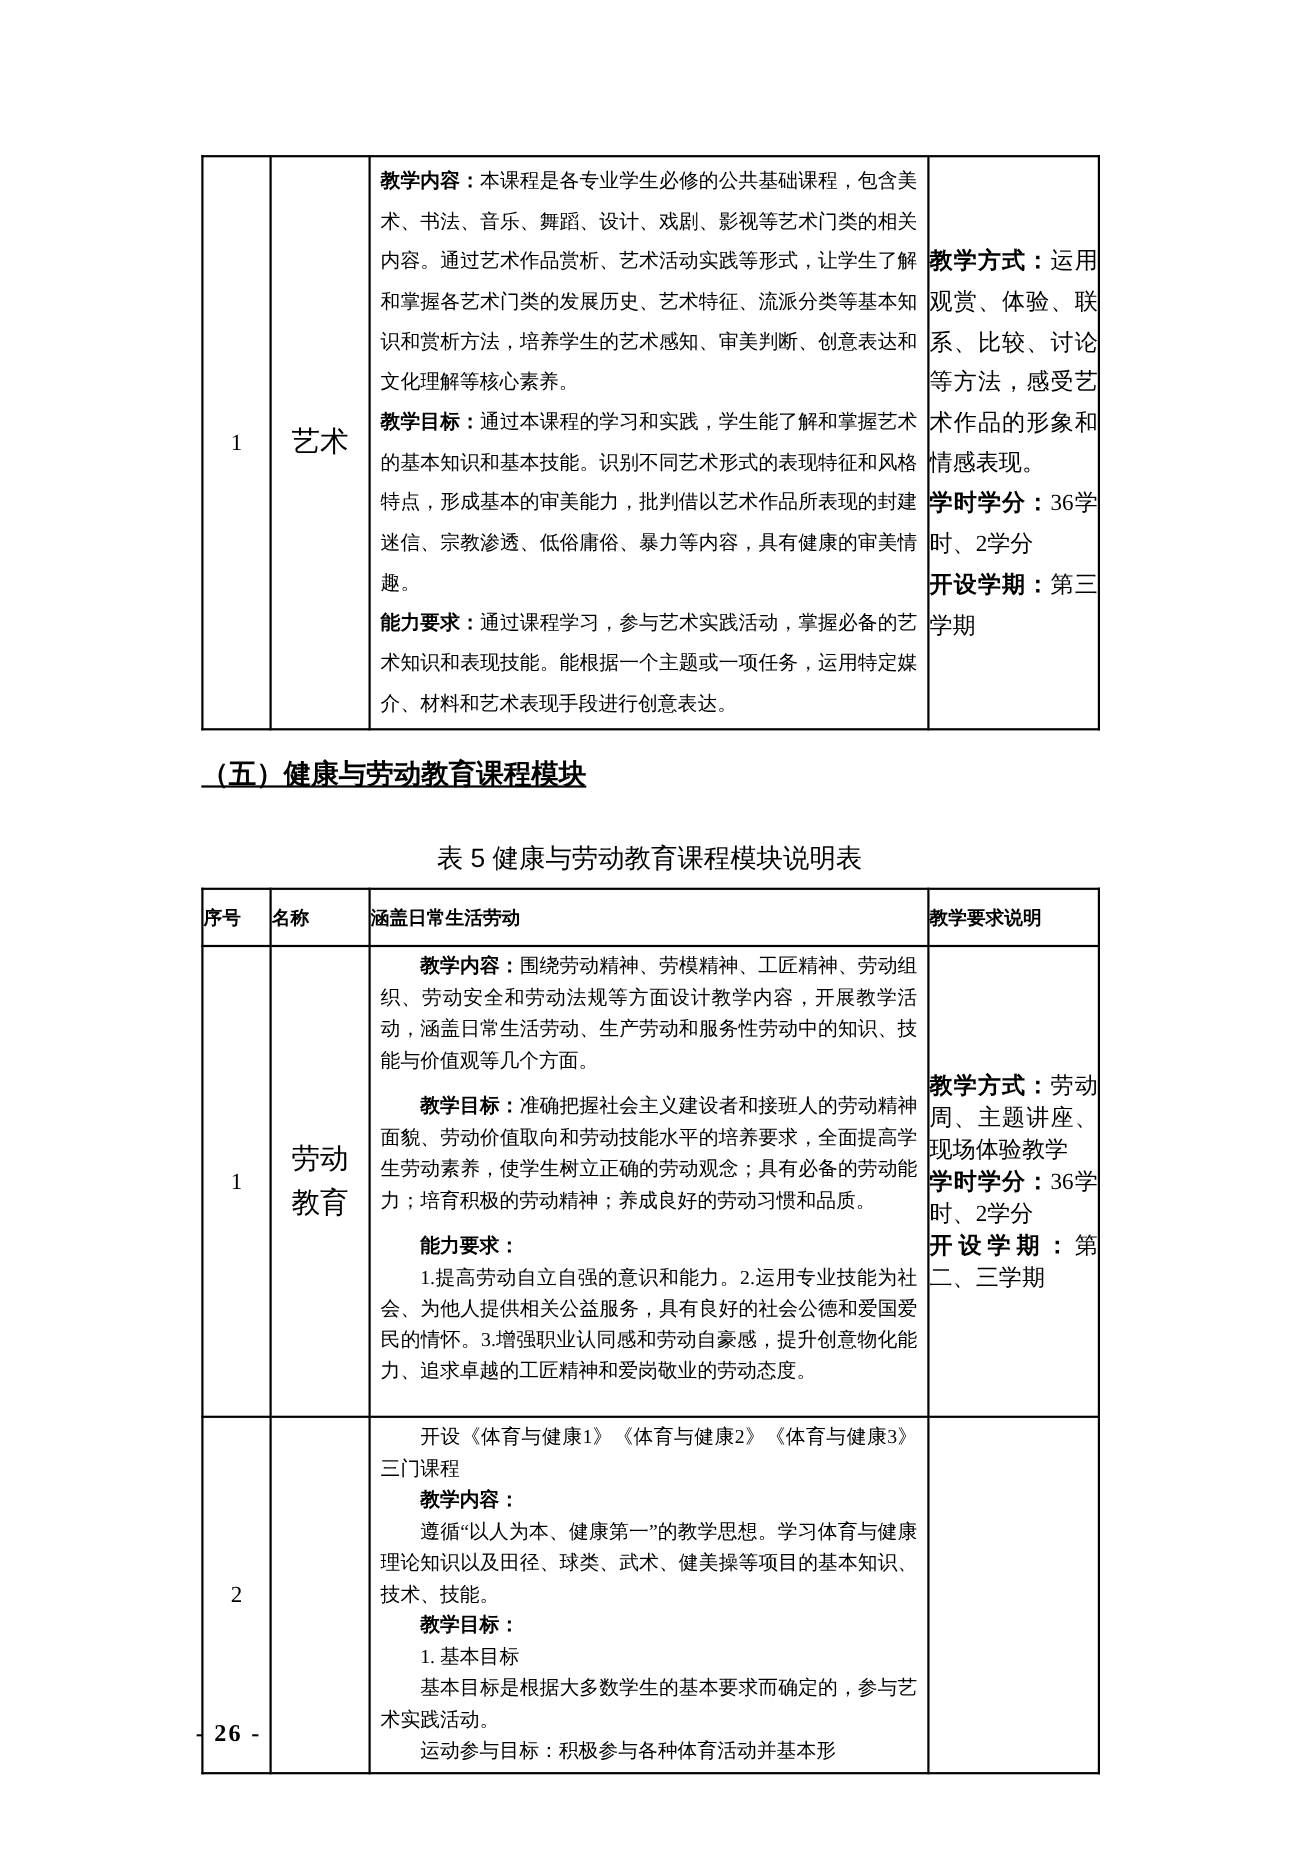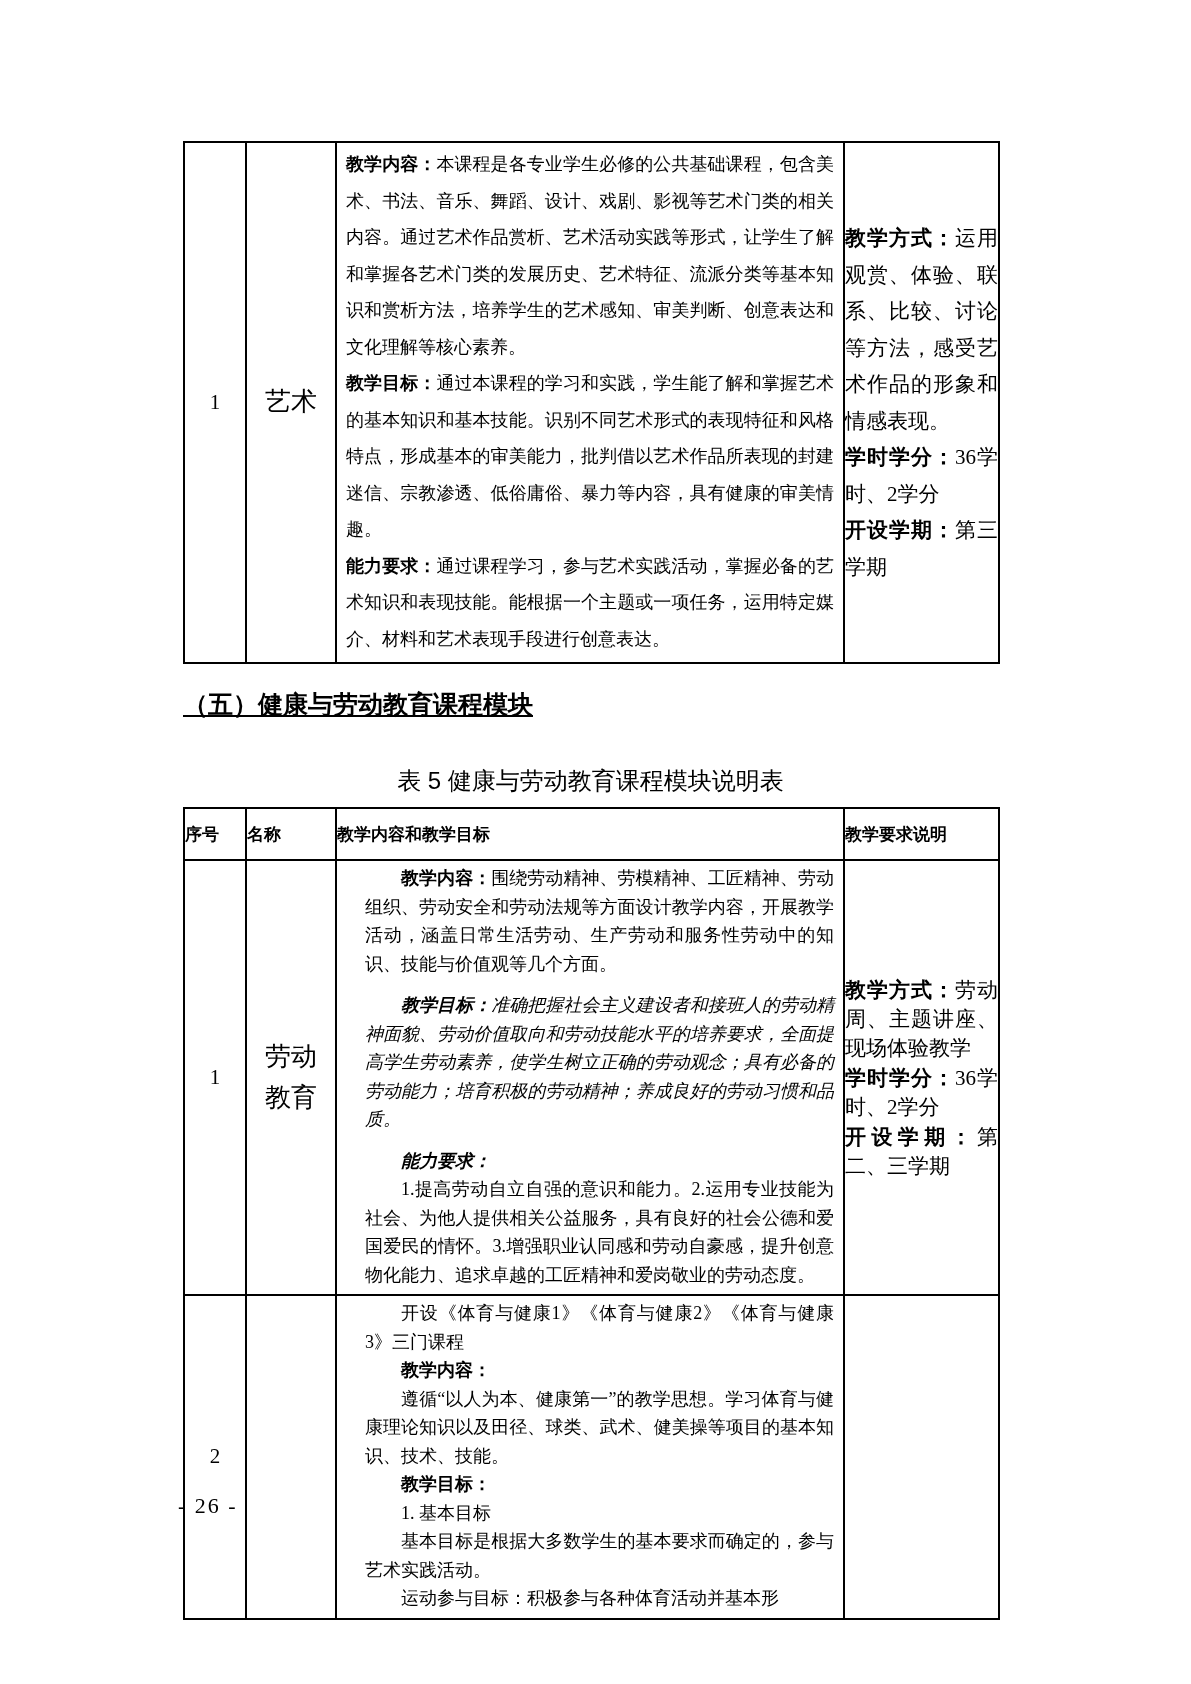--- a/index.html
+++ b/index.html
@@ -39,30 +39,30 @@
     font-family:"Liberation Sans", sans-serif;
     font-weight:normal; font-size:24px; line-height:28px;
   }
 
   
   .t5 th {
     font-family:Liberation Mono, monospace;
     font-weight:bold; font-size:17px; height:52px;
     text-align:left; vertical-align:middle;
   }
-  .t5 .cell-content { line-height:28.5px;padding-left:28px; }
+  .t5 .cell-content { line-height:28.5px; }
   .t5 .cell-req { line-height:29px; }
   .t5 .indent { text-indent:2em; }
-  .t5 .gap { margin-top:13px;font-style:italic; }
+  .t5 .gap { margin-top:13px; }
   .t5 .row-1 { height:428px; }
   .t5 .row-2 { height:319px; }
 
   .page-number {
-    position:absolute; left:178px; top:1493px;
-    font-size:22px; letter-spacing:2px;
+    position:absolute; left:178px; top:1563px;
+    font-size:22px; letter-spacing:2px;font-weight:bold;
   }
 </style>
 </head>
 <body>
 
 <div class="content">
 
   <table class="t-art">
     <colgroup>
       <col style="width:62px">
@@ -96,21 +96,21 @@
     <colgroup>
       <col style="width:62px">
         <col style="width:90px">
         <col style="width:508px">
         <col style="width:155px">
     </colgroup>
     <tbody>
         <tr>
       <th>序号</th>
       <th>名称</th>
-      <th>教学内容和教学目标</th>
+      <th>涵盖日常生活劳动</th>
       <th>教学要求说明</th>
     </tr>
     <tr class="row-1">
       <td class="cell-index">1</td>
       <td class="cell-name">劳动
 教育</td>
       <td class="cell-content">
             <p class="para indent"><b class="lbl">教学内容：</b>围绕劳动精神、劳模精神、工匠精神、劳动组织、劳动安全和劳动法规等方面设计教学内容，开展教学活动，涵盖日常生活劳动、生产劳动和服务性劳动中的知识、技能与价值观等几个方面。</p>
             <p class="para indent gap"><b class="lbl">教学目标：</b>准确把握社会主义建设者和接班人的劳动精神面貌、劳动价值取向和劳动技能水平的培养要求，全面提高学生劳动素养，使学生树立正确的劳动观念；具有必备的劳动能力；培育积极的劳动精神；养成良好的劳动习惯和品质。</p>
             <p class="para indent gap"><b class="lbl">能力要求：</b></p>

